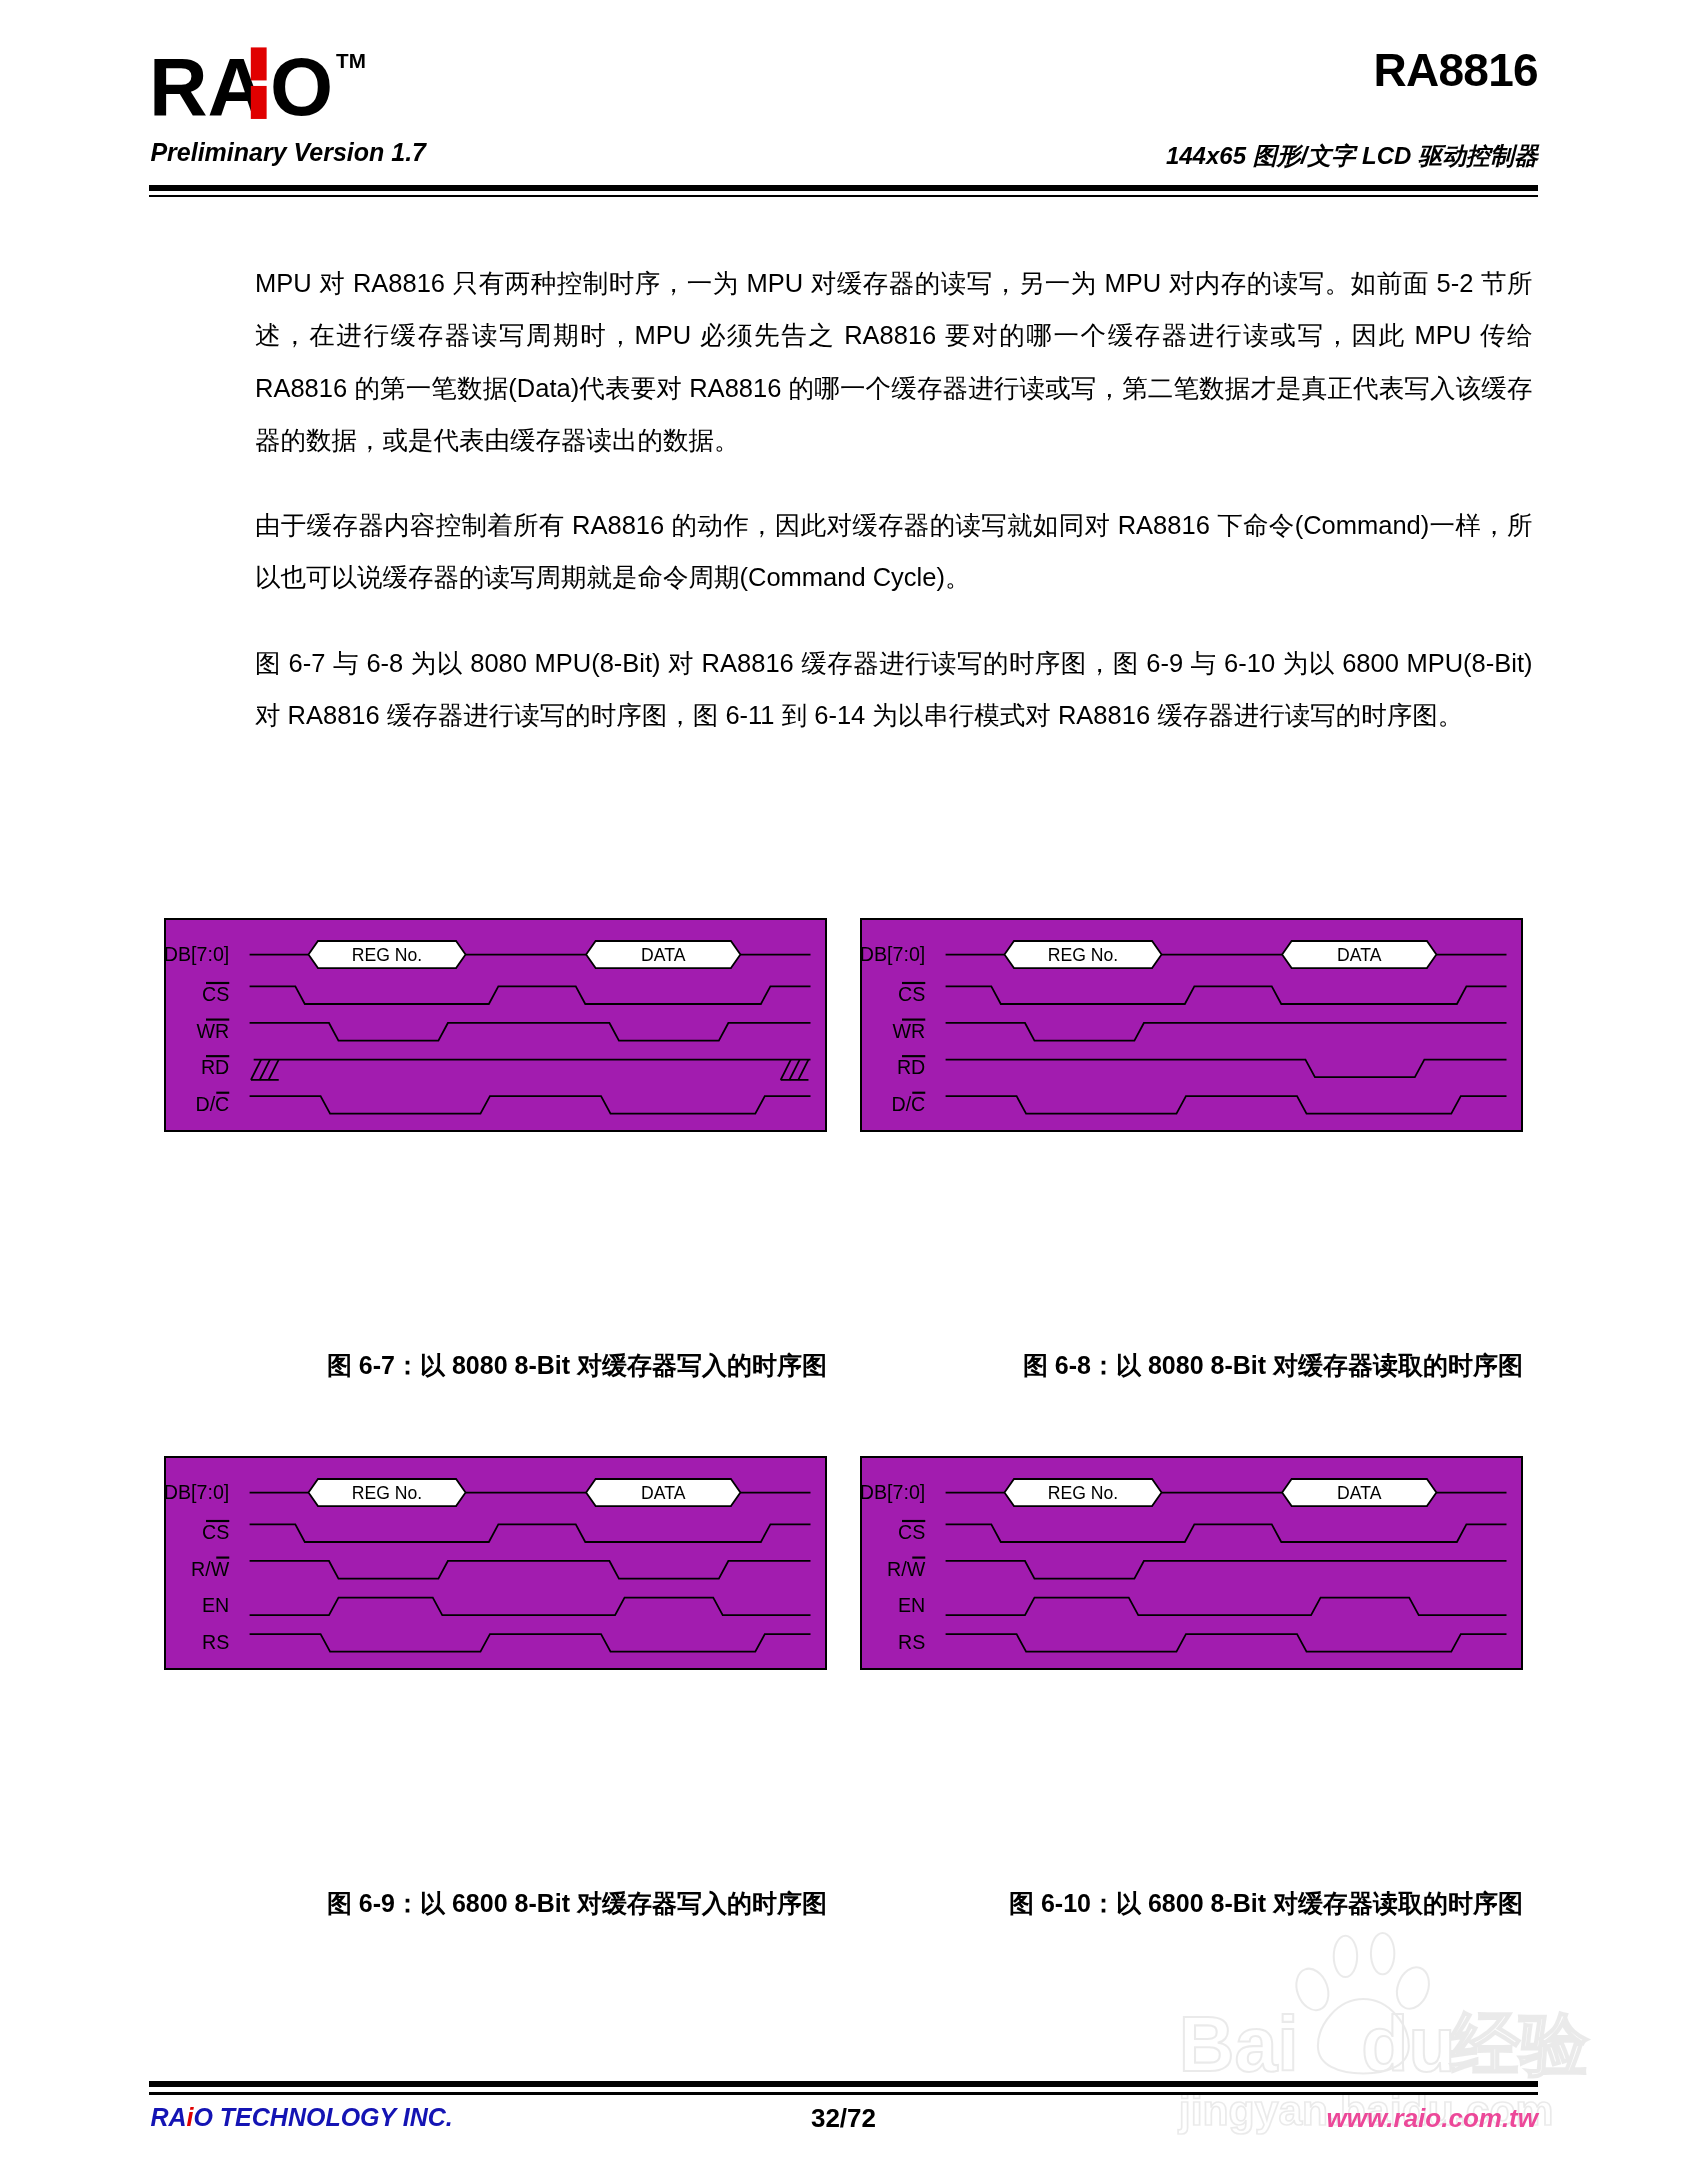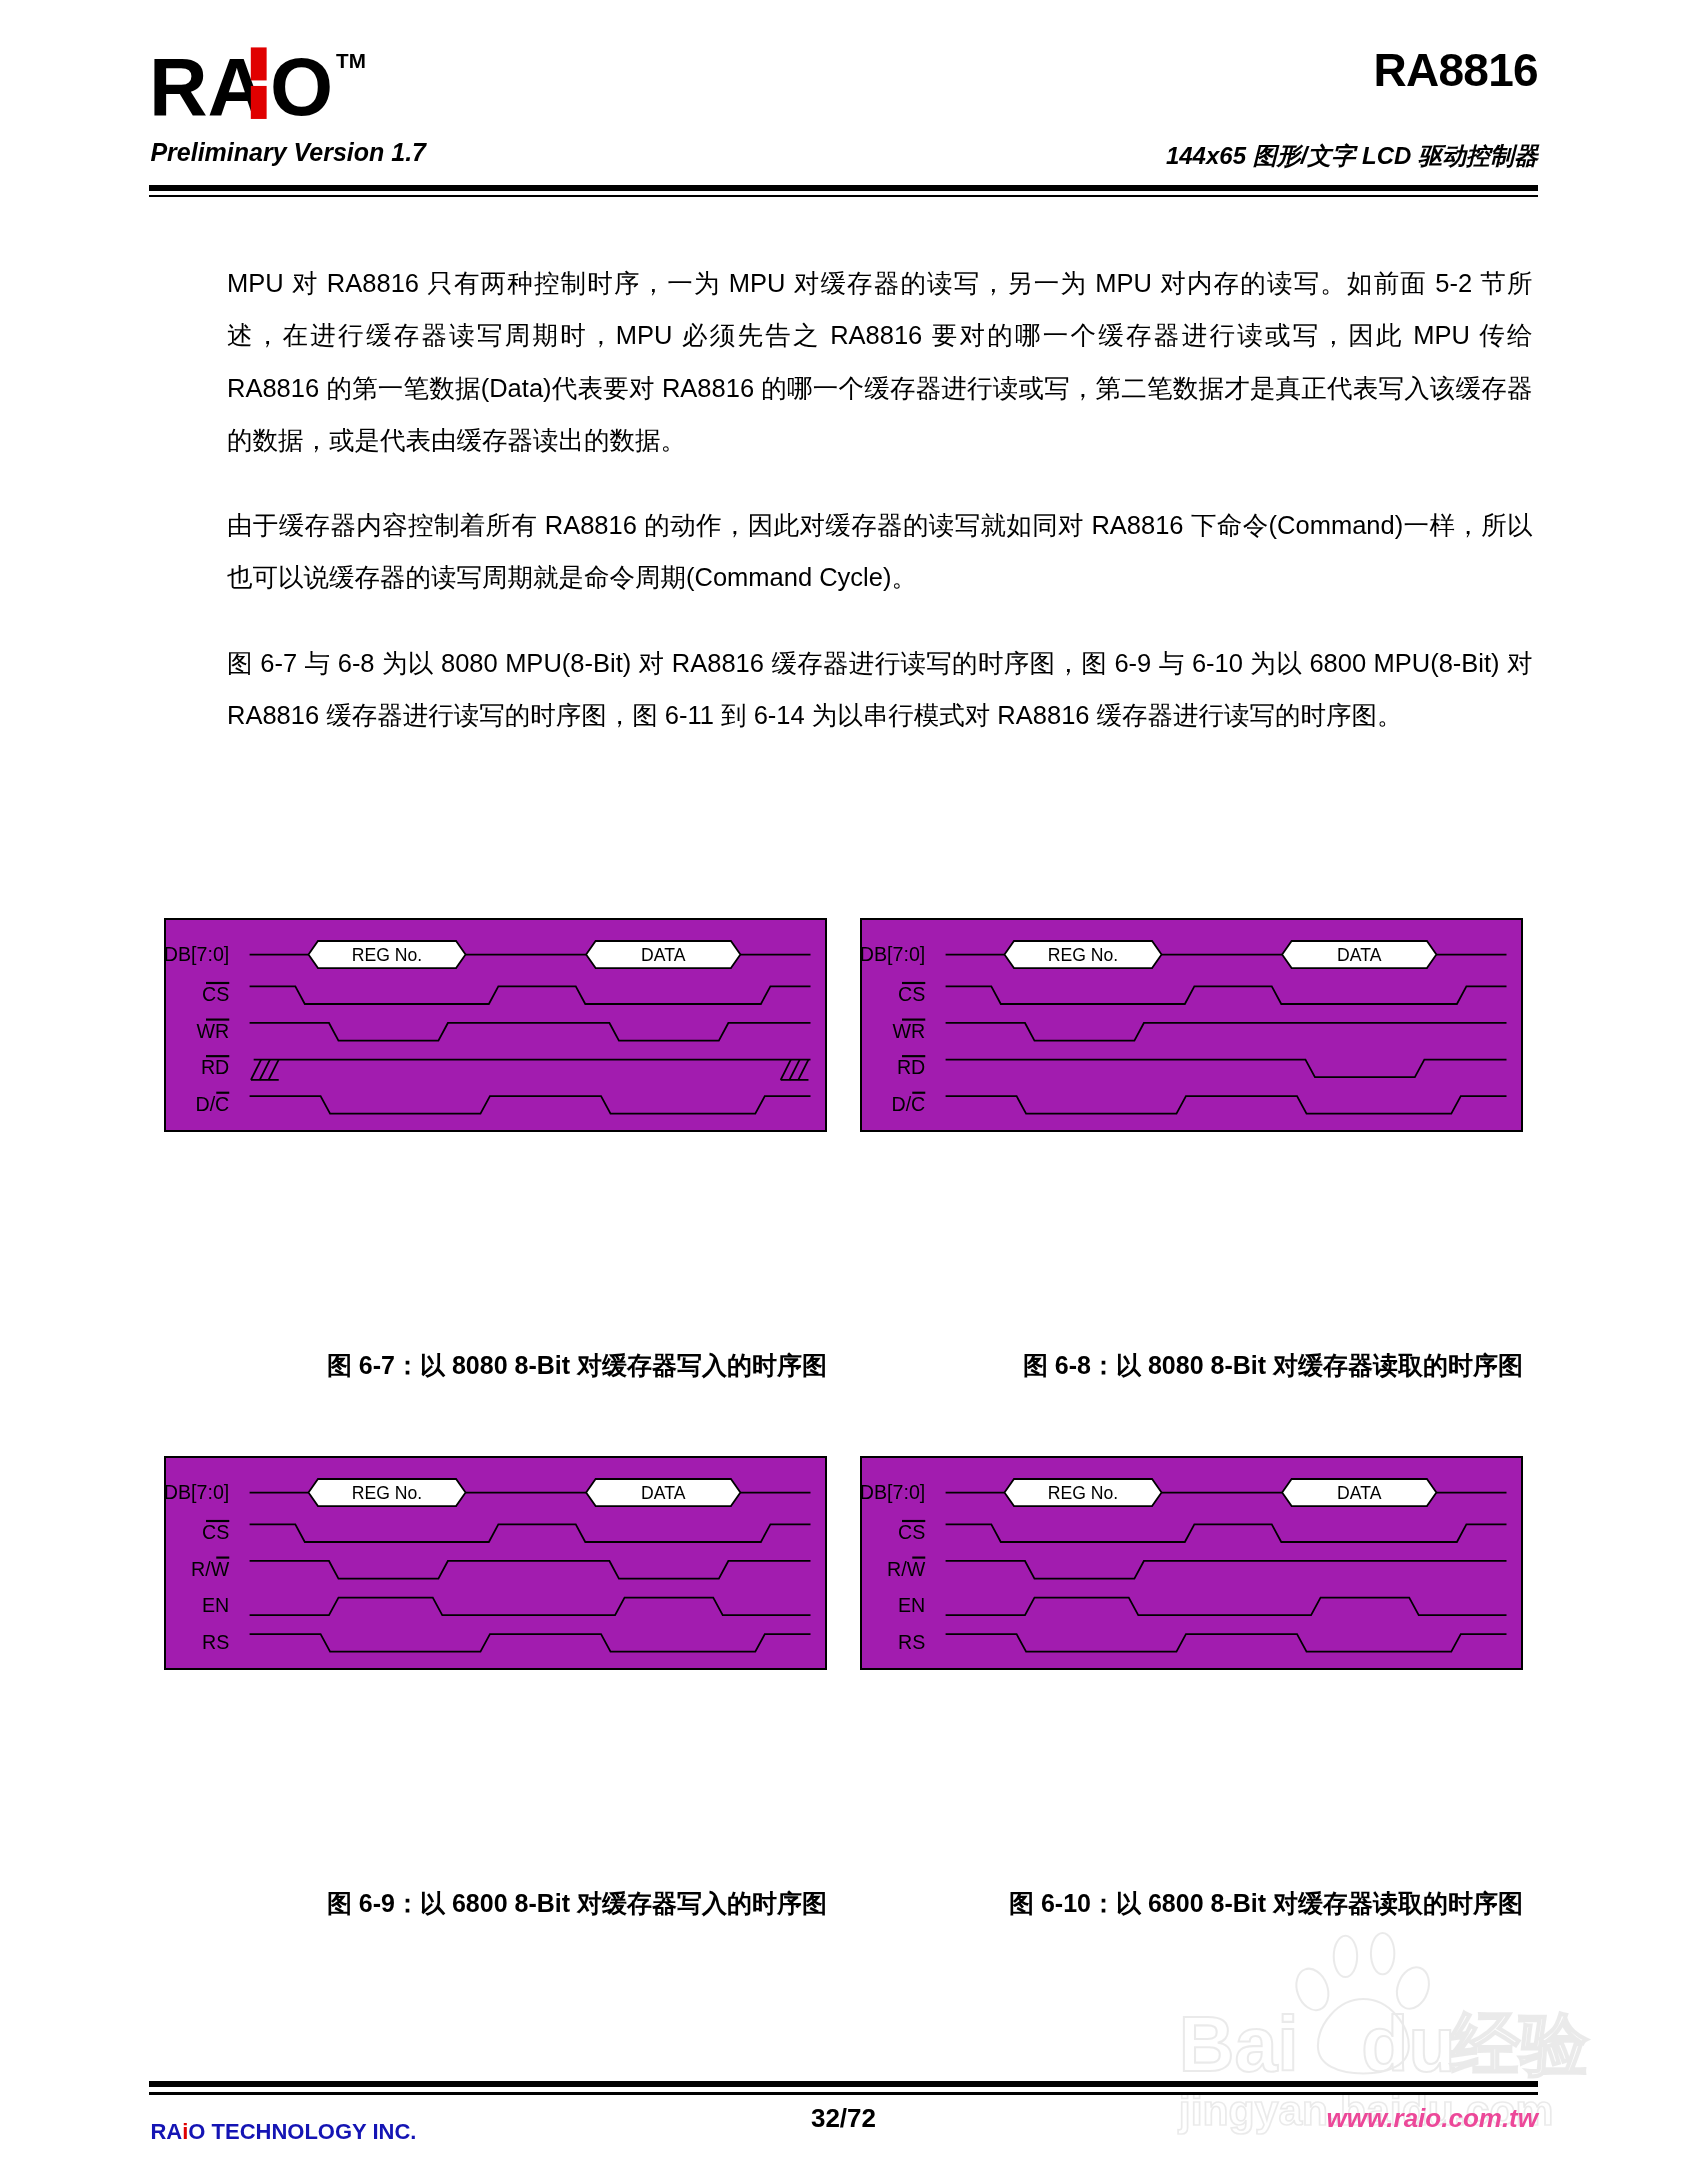--- a/index.html
+++ b/index.html
@@ -15,42 +15,42 @@
   #version{position:absolute;left:1.4px;top:110px;font-size:25px;font-weight:bold;
            font-style:italic;}
   #subtitle{position:absolute;right:0;top:112px;font-size:24px;font-weight:bold;
             font-style:italic;white-space:nowrap;}
   #hdr-rule-a{position:absolute;left:0;top:157px;width:1389px;height:6.2px;background:#000;}
   #hdr-rule-b{position:absolute;left:0;top:167px;width:1389px;height:2.8px;background:#000;}
 
   
   #content{position:absolute;left:149px;top:227px;width:1389px;}
   #section-heading{font-size:25px;font-weight:bold;margin-left:98px;line-height:1.2;}
-  .para{font-size:25.5px;line-height:2.05;margin-left:78px;margin-right:5.5px;
+  .para{font-size:25.5px;line-height:2.05;margin-left:106px;margin-right:5.5px;
         text-align:justify;text-justify:inter-ideograph;}
   #para-1{margin-top:30px;}
   #para-2{margin-top:33px;}
   #para-3{margin-top:33px;}
 
   
   .fig-box{position:absolute;border:2.1px solid #000;box-sizing:border-box;background:#a21caf;}
   .fig-caption{position:absolute;font-size:25px;font-weight:bold;text-align:right;
                white-space:nowrap;}
   .wave-svg{display:block;}
 
   
   #watermark{position:absolute;left:1165px;top:1930px;width:427px;height:207px;
              opacity:.17;pointer-events:none;}
 
   
   #foot-rule-a{position:absolute;left:149px;top:2081px;width:1389px;height:6.2px;background:#000;}
   #foot-rule-b{position:absolute;left:149px;top:2092px;width:1389px;height:2.8px;background:#000;}
   #footer{position:absolute;left:149px;top:2103px;width:1389px;height:48px;}
-  #footer-company{position:absolute;left:1.4px;top:16px;font-size:22px;font-weight:bold;
-                  color:#1414b4;white-space:nowrap;}
+  #footer-company{position:absolute;left:1.4px;top:0;font-size:25px;font-weight:bold;
+                  font-style:italic;color:#1414b4;white-space:nowrap;}
   #footer-company .red-i{color:#e00000;}
   #footer-page{position:absolute;left:0;right:0;top:0;text-align:center;
                font-size:26px;font-weight:bold;}
   #footer-url{position:absolute;right:0;top:0;font-size:26px;font-weight:bold;
               font-style:italic;color:#ec4899;white-space:nowrap;}
 </style>
 </head>
 <body>
 
 <div id="header">

